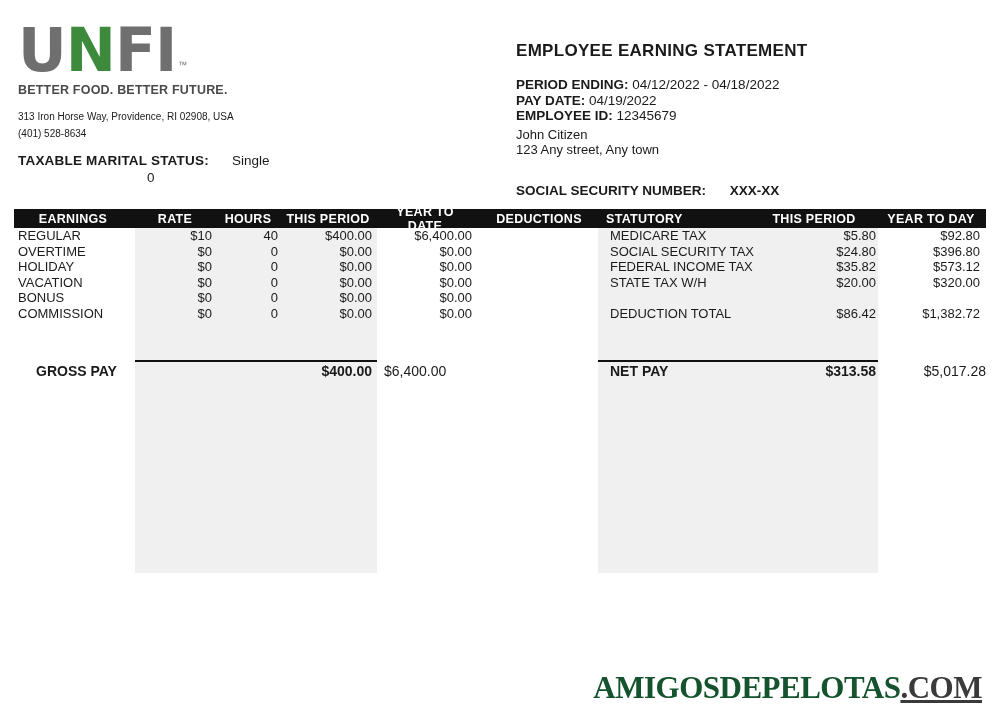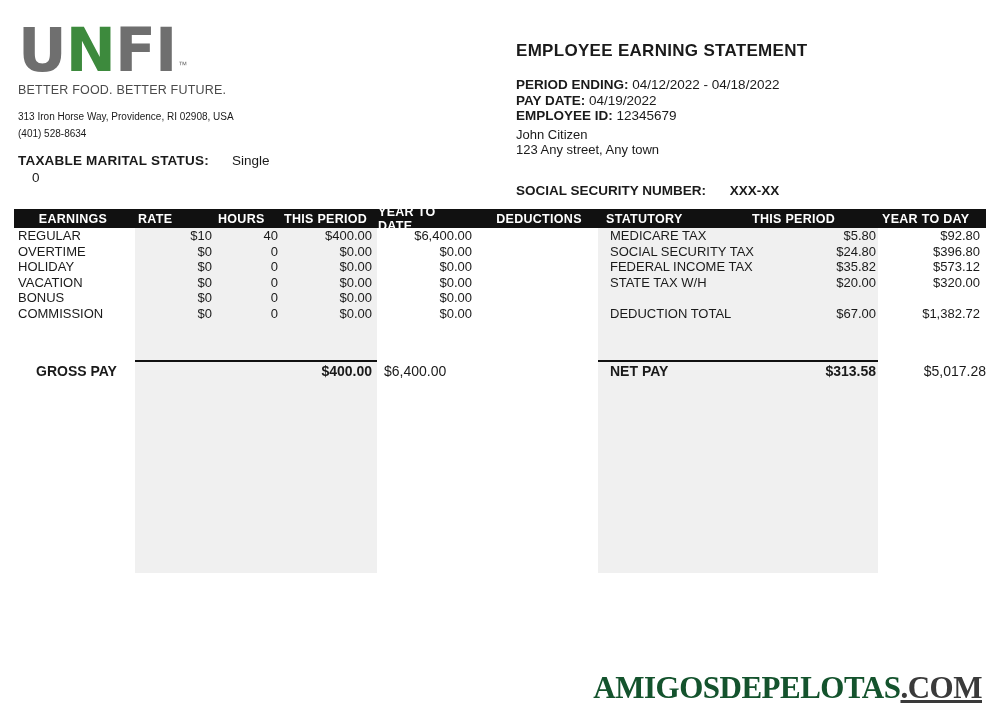--- a/index.html
+++ b/index.html
@@ -56,40 +56,40 @@
     font-size: 9px;
     color: #6f6f6f;
     align-self: flex-end;
     margin-left: 2px;
     margin-bottom: 8px;
     font-family: "Liberation Sans", sans-serif;
   }
   .logo-tagline {
     margin-top: 5px;
     font-size: 12.5px;
-    font-weight: normal;
+    font-weight: bold;
     color: #4a4a4a;
     letter-spacing: 0.2px;
   }
   .company-address {
     position: absolute;
     left: 18px;
     top: 108px;
     font-size: 10px;
     color: #1a1a1a;
     line-height: 17px;
   }
   .marital-block {
     position: absolute;
     left: 18px;
     top: 152px;
     font-size: 13.5px;
     line-height: 17px;
   }
-  .marital-row { display: flex; }
+  .marital-row { display: flex; justify-content: center; }
   .marital-label { font-weight: bold; letter-spacing: 0.2px; }
   .marital-value { margin-left: 14px; }
   .ml-w1 { width: 200px; }
 
   
   .stmt-title {
     position: absolute;
     left: 516px;
     top: 41px;
     font-size: 17px;
@@ -132,21 +132,21 @@
   .col-head {
     display: flex;
     background: #111111;
     color: #ffffff;
     height: 19px;
     align-items: center;
     font-size: 12.5px;
     font-weight: bold;
     letter-spacing: 0.3px;
   }
-  .ch { text-align: left; padding-right: 6px; }
+  .ch { text-align: center; padding-right: 6px; }
   .c-earnings { width: 124px; text-align: center; }
   .c-rate     { width: 80px;  }
   .c-hours    { width: 66px;  }
   .c-thisper  { width: 94px;  }
   .c-ytd      { width: 100px; }
   .c-deduct   { width: 122px; text-align: center; padding-right:0; }
   .c-statutory{ width: 152px; text-align: left; padding-left: 6px; }
   .c-thisper2 { width: 130px; }
   .c-ytday    { width: 104px; }
 
@@ -368,21 +368,21 @@
         </div>
 
         <div class="row">
           <div class="cell lbl c-earnings">COMMISSION</div>
           <div class="cell c-rate">$0</div>
           <div class="cell c-hours">0</div>
           <div class="cell c-thisper">$0.00</div>
           <div class="cell c-ytd">$0.00</div>
           <div class="cell c-deduct"></div>
           <div class="cell lbl2 c-statutory">DEDUCTION  TOTAL</div>
-          <div class="cell c-thisper2">$67.00</div>
+          <div class="cell c-thisper2">$86.42</div>
           <div class="cell c-ytday">$1,382.72</div>
         </div>
 
       </div>
 
       <div class="totals">
         <div class="tot-line-left"></div>
         <div class="tot-line-right"></div>
         <div class="tot-row">
           <div class="cell lbl c-earnings" style="padding-left:22px;">GROSS PAY</div>

